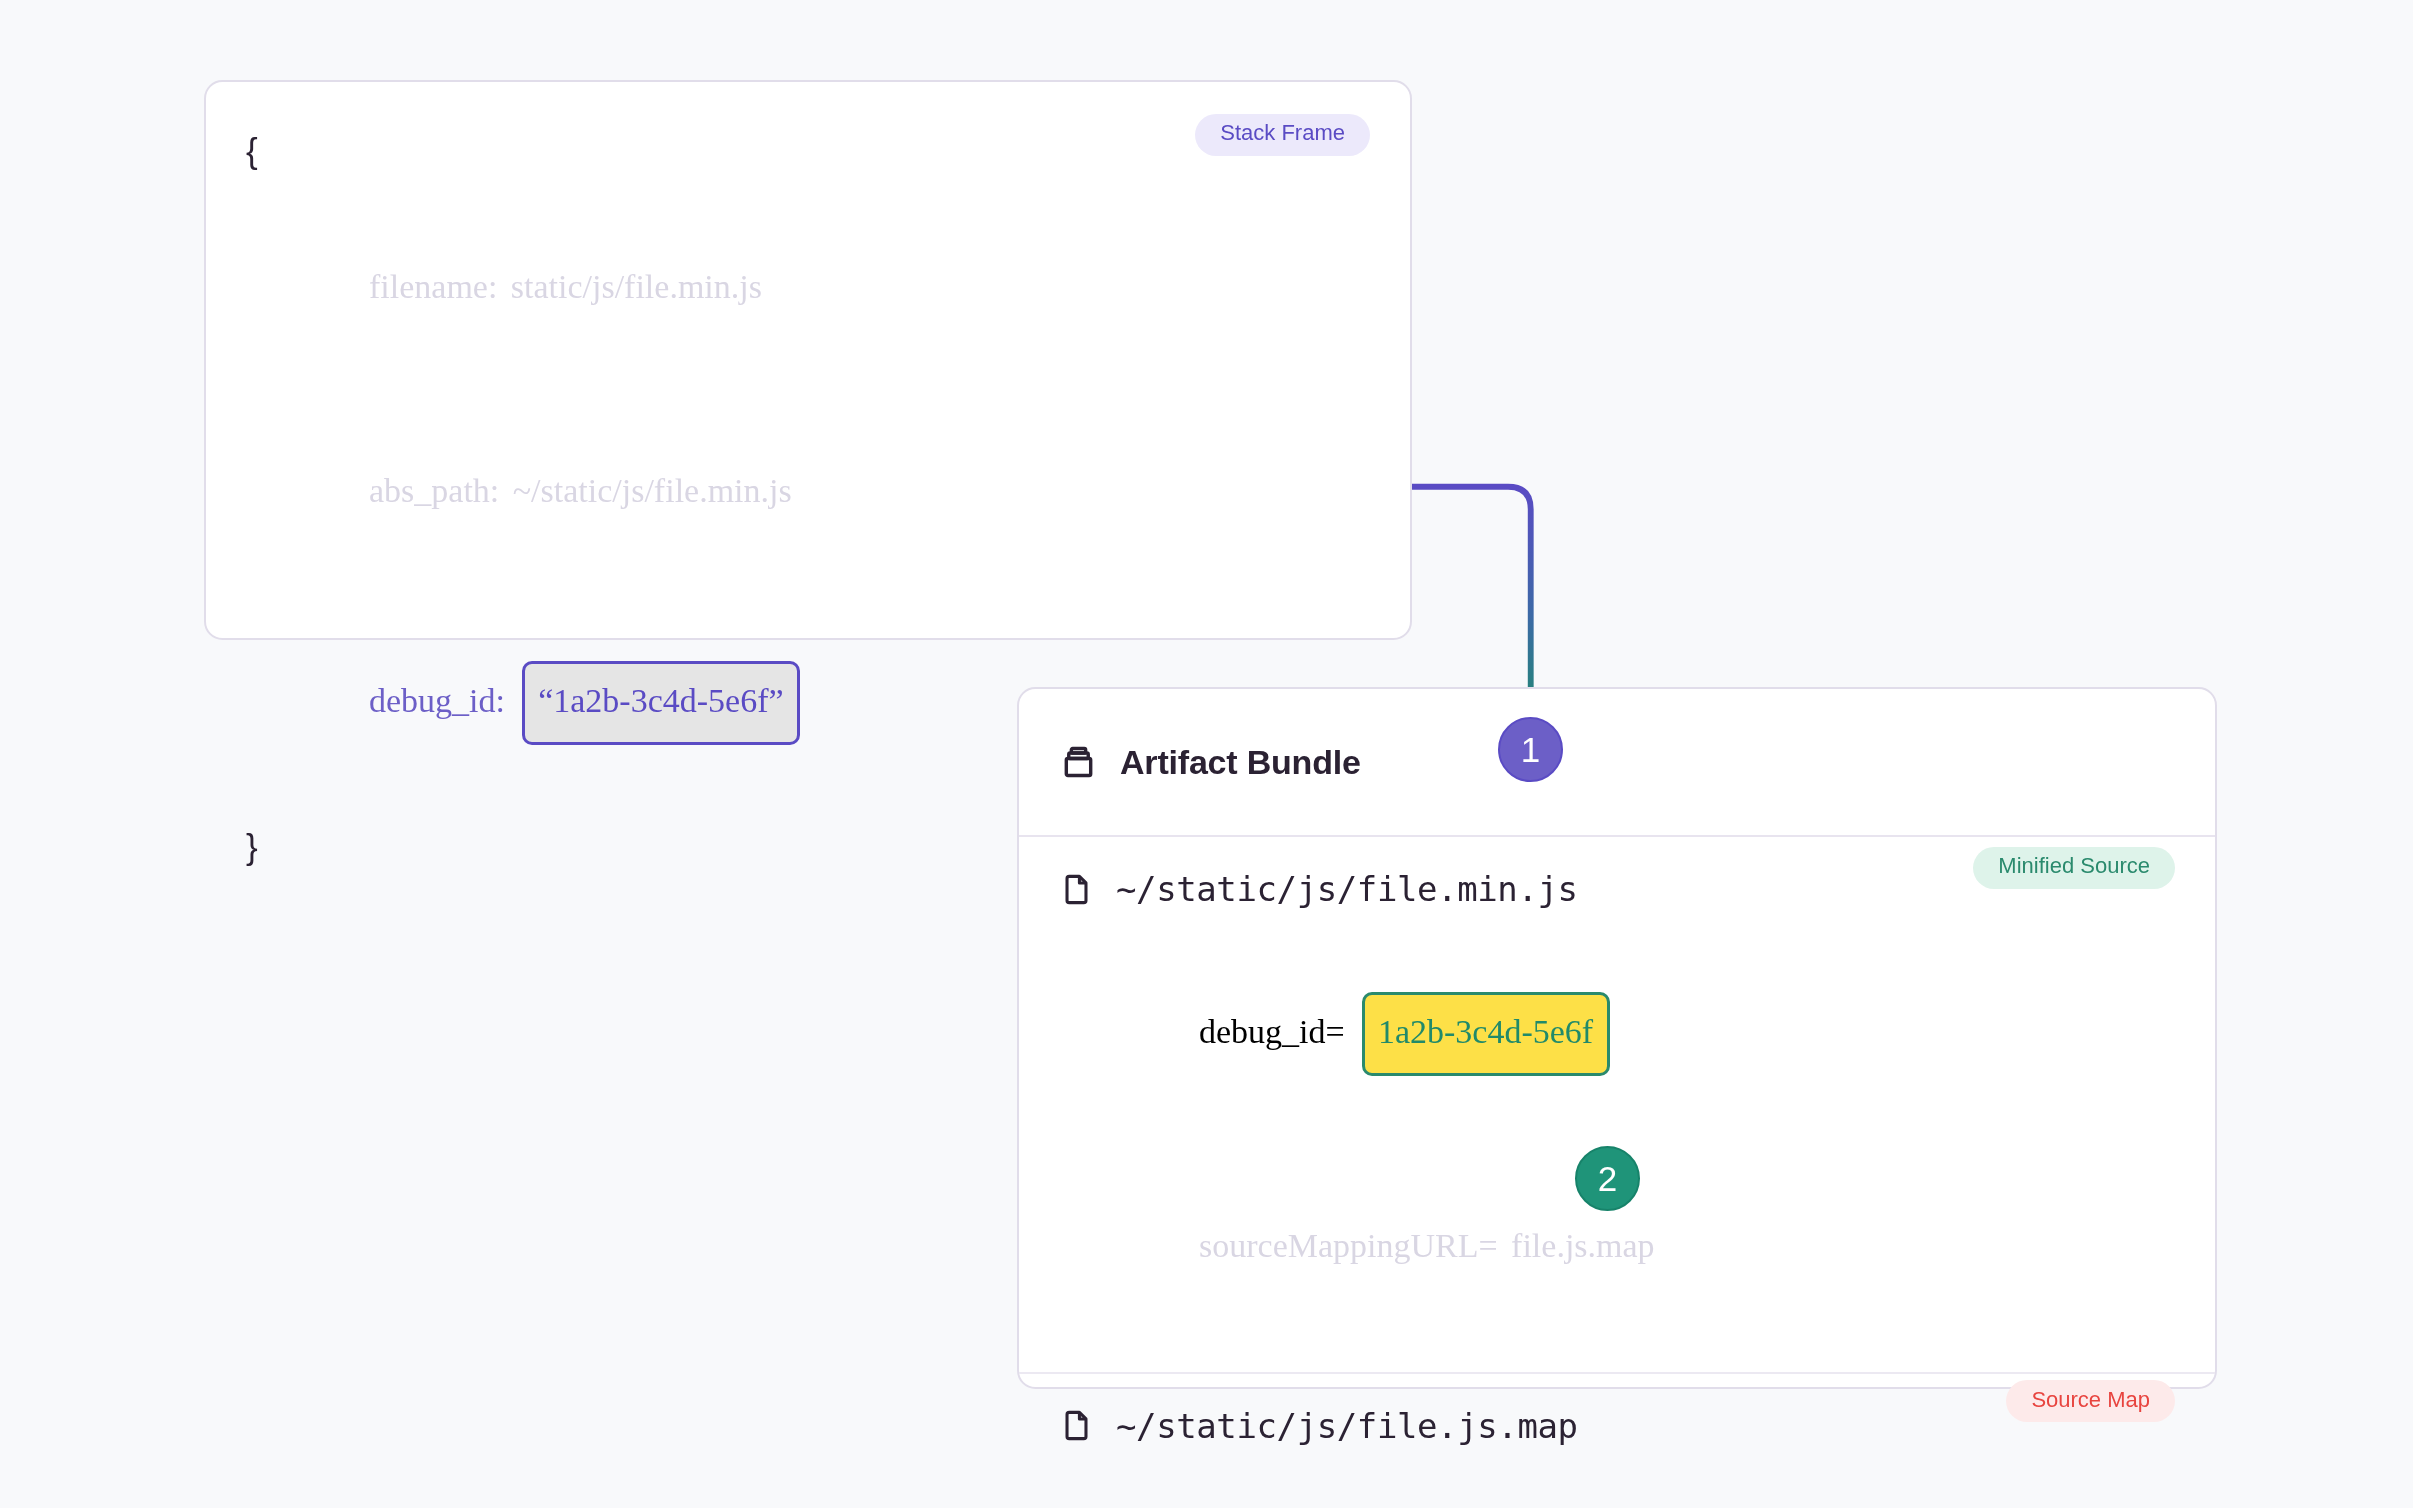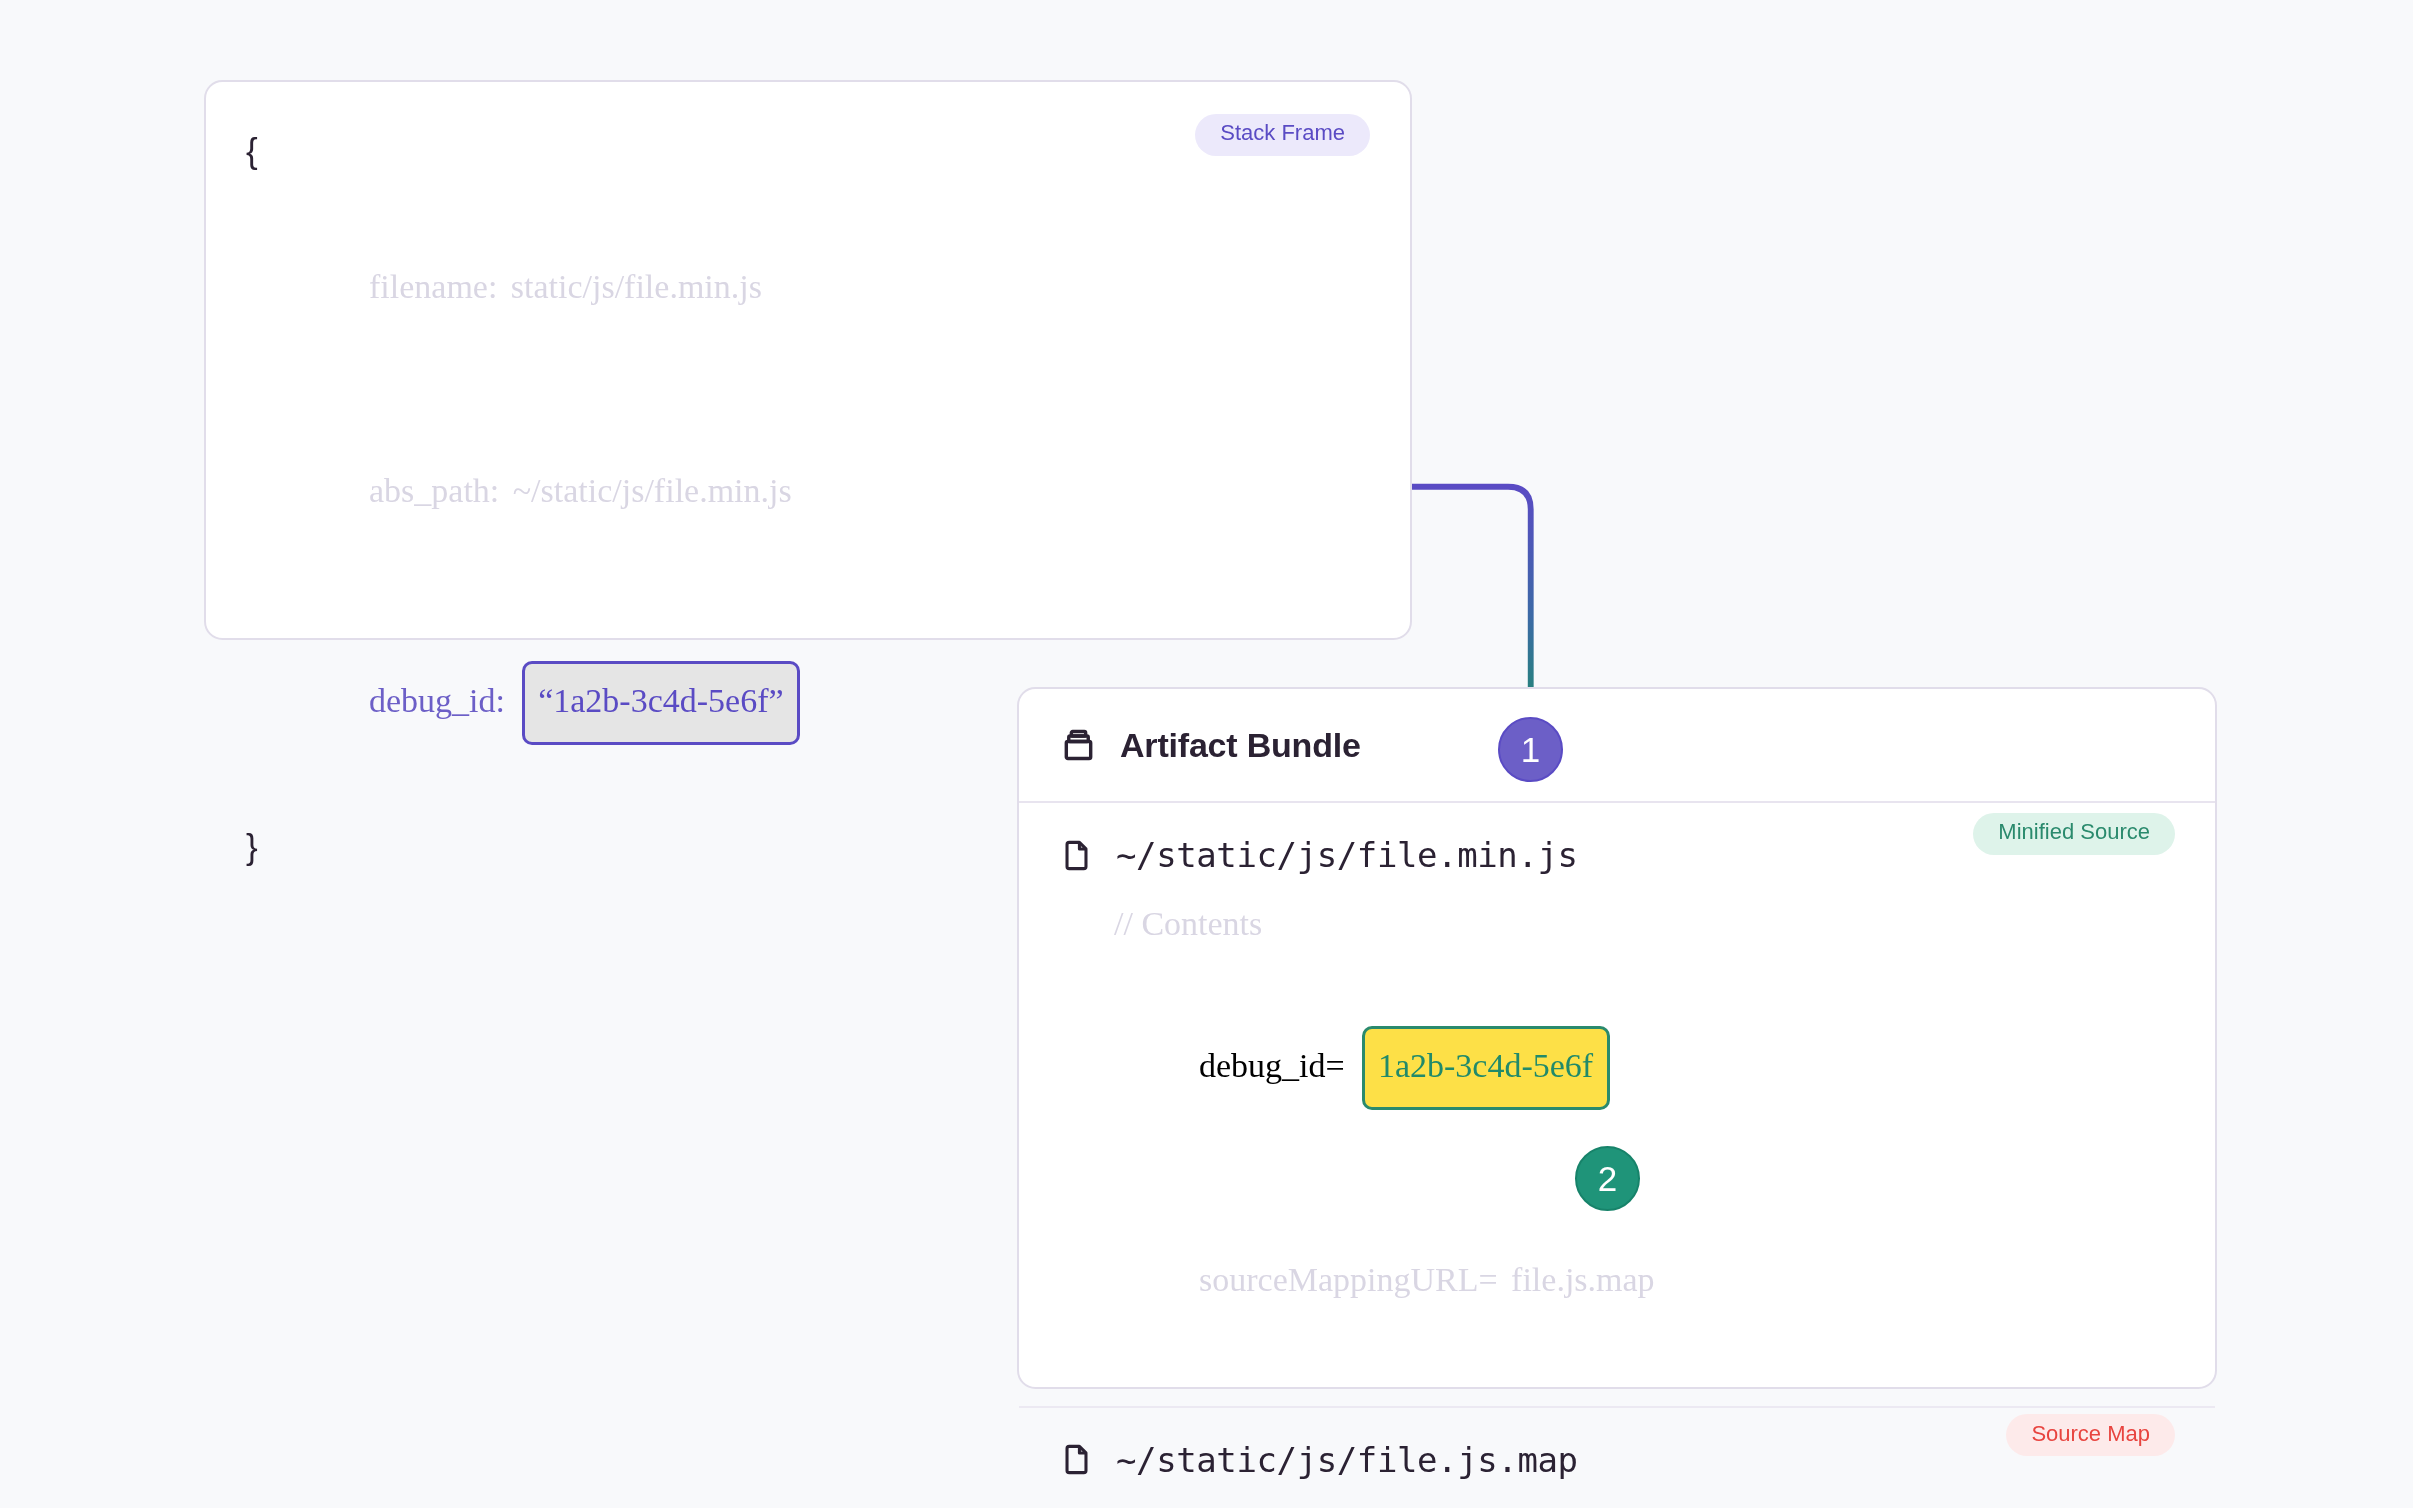--- a/index.html
+++ b/index.html
@@ -24,21 +24,21 @@
   #artifact-bundle-card{ left:1017px; top:687px; width:1200px; height:702px; }
 
   .card-header{
     display:flex;align-items:center;
     gap:22px;
     padding:0 0 0 40px;
     height:127px;
     border-bottom:2.5px solid #e8e4ef;
     box-sizing:border-box;
   }
-  #artifact-bundle-card .card-header{height:114px;}
+  #artifact-bundle-card .card-header{height:148px;}
   .card-title{
     font-size:35px;
     font-weight:700;
     color:#2b2233;
     letter-spacing:-0.2px;
     white-space:nowrap;
   }
   #artifact-bundle-card .card-title{font-weight:600;font-size:34px;}
 
   .icon{display:inline-flex;align-items:center;justify-content:center;flex:none;}
@@ -184,21 +184,20 @@
         <span class="icon">
           <svg width="35" height="35" viewBox="0 0 24 24" fill="none" stroke="#2b2233" stroke-width="2.1" stroke-linejoin="round">
             <path d="M14 3H7a1.5 1.5 0 0 0-1.5 1.5v15A1.5 1.5 0 0 0 7 21h10a1.5 1.5 0 0 0 1.5-1.5V7.5z"></path>
             <path d="M14 3v4.5h4.5"></path>
           </svg>
         </span>
         <span class="file-name">~/static/js/file.min.js</span>
       </div>
 
       <div class="file-lines">
-        <div class="code-line dim">// Contents</div>
 
         <div class="code-line">
           <span style="color:#000000">debug_id=</span><span class="kv-sep"></span><span class="boxed boxed-green">1a2b-3c4d-5e6f</span>
         </div>
 
         <div class="code-line">
           <span class="dim">sourceMappingURL=</span><span class="kv-sep"></span><span class="dim">file.js.map</span>
         </div>
       </div>
     </div>

